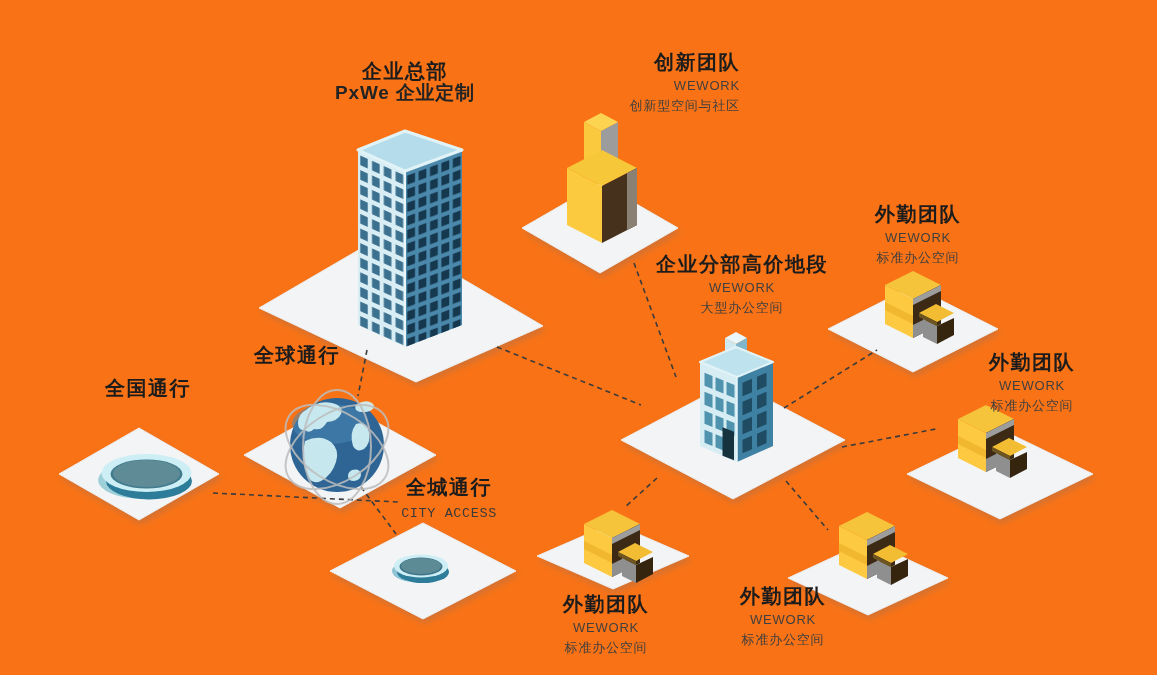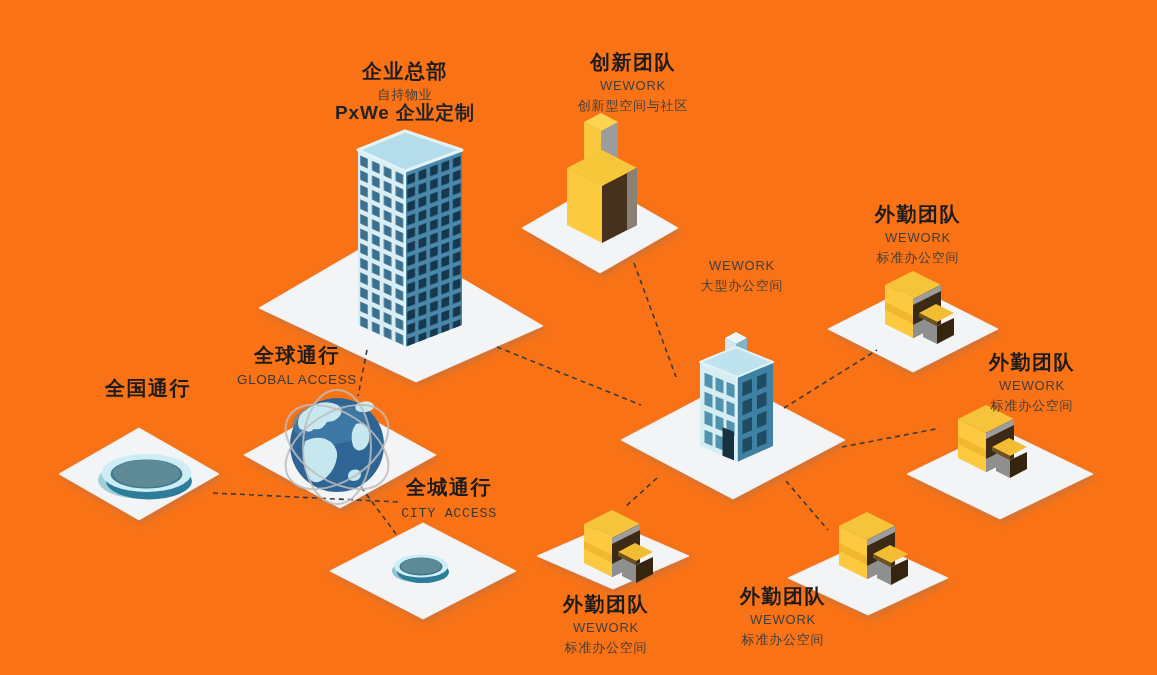--- a/index.html
+++ b/index.html
@@ -165,31 +165,31 @@
   <g>
     <use href="#office" transform="translate(867,579)"></use>
   </g>
   <g>
     <use href="#office" transform="translate(612,577)"></use>
   </g>
 </svg>
 
   <div class="label" style="left:405px;top:60px;">
     <div class="title">企业总部</div>
-    <div class="sub">自持物业</div>
     <div class="sub strong">PxWe 企业定制</div>
   </div>
 
-  <div class="label" style="left:633px;top:51px;">
+  <div class="label" style="left:610px;top:51px;text-align:right;">
     <div class="title">创新团队</div>
     <div class="sub">WEWORK</div>
     <div class="sub">创新型空间与社区</div>
   </div>
 
   <div class="label" style="left:742px;top:253px;">
+    <div class="title">企业分部高价地段</div>
     <div class="sub">WEWORK</div>
     <div class="sub">大型办公空间</div>
   </div>
 
   <div class="label" style="left:918px;top:203px;">
     <div class="title">外勤团队</div>
     <div class="sub">WEWORK</div>
     <div class="sub">标准办公空间</div>
   </div>
 
@@ -206,21 +206,20 @@
   </div>
 
   <div class="label" style="left:606px;top:593px;">
     <div class="title">外勤团队</div>
     <div class="sub">WEWORK</div>
     <div class="sub">标准办公空间</div>
   </div>
 
   <div class="label" style="left:297px;top:344px;">
     <div class="title">全球通行</div>
-    <div class="sub-en">GLOBAL ACCESS</div>
   </div>
 
   <div class="label" style="left:148px;top:377px;">
     <div class="title">全国通行</div>
   </div>
 
   <div class="label" style="left:449px;top:478px;font-family:Liberation Mono, monospace;">
     <div class="title">全城通行</div>
     <div class="sub-en">CITY ACCESS</div>
   </div>

